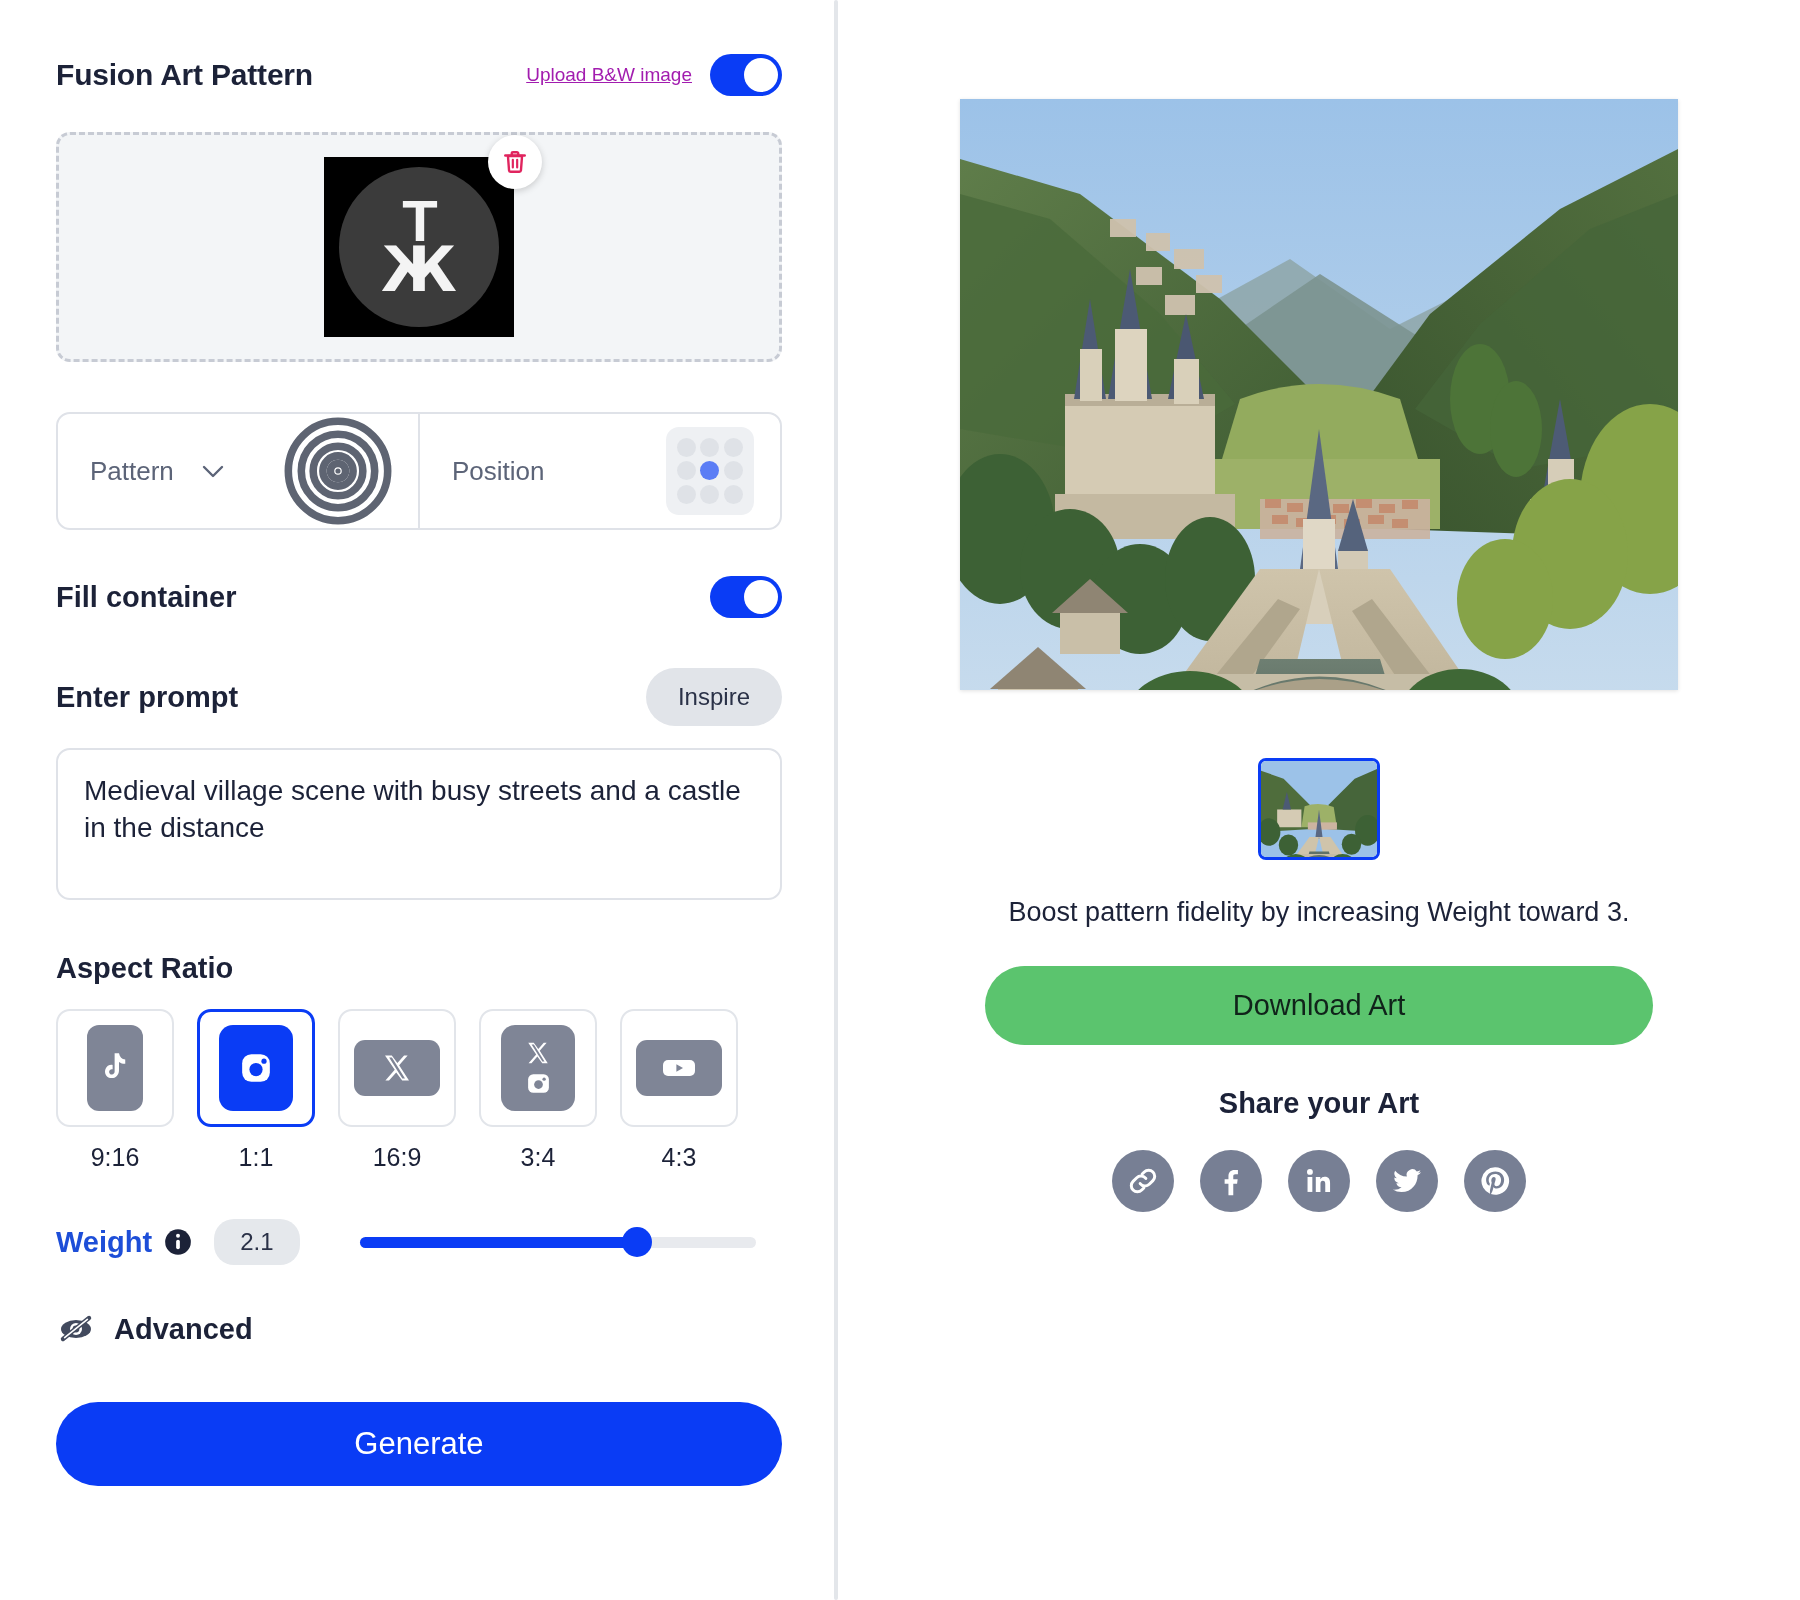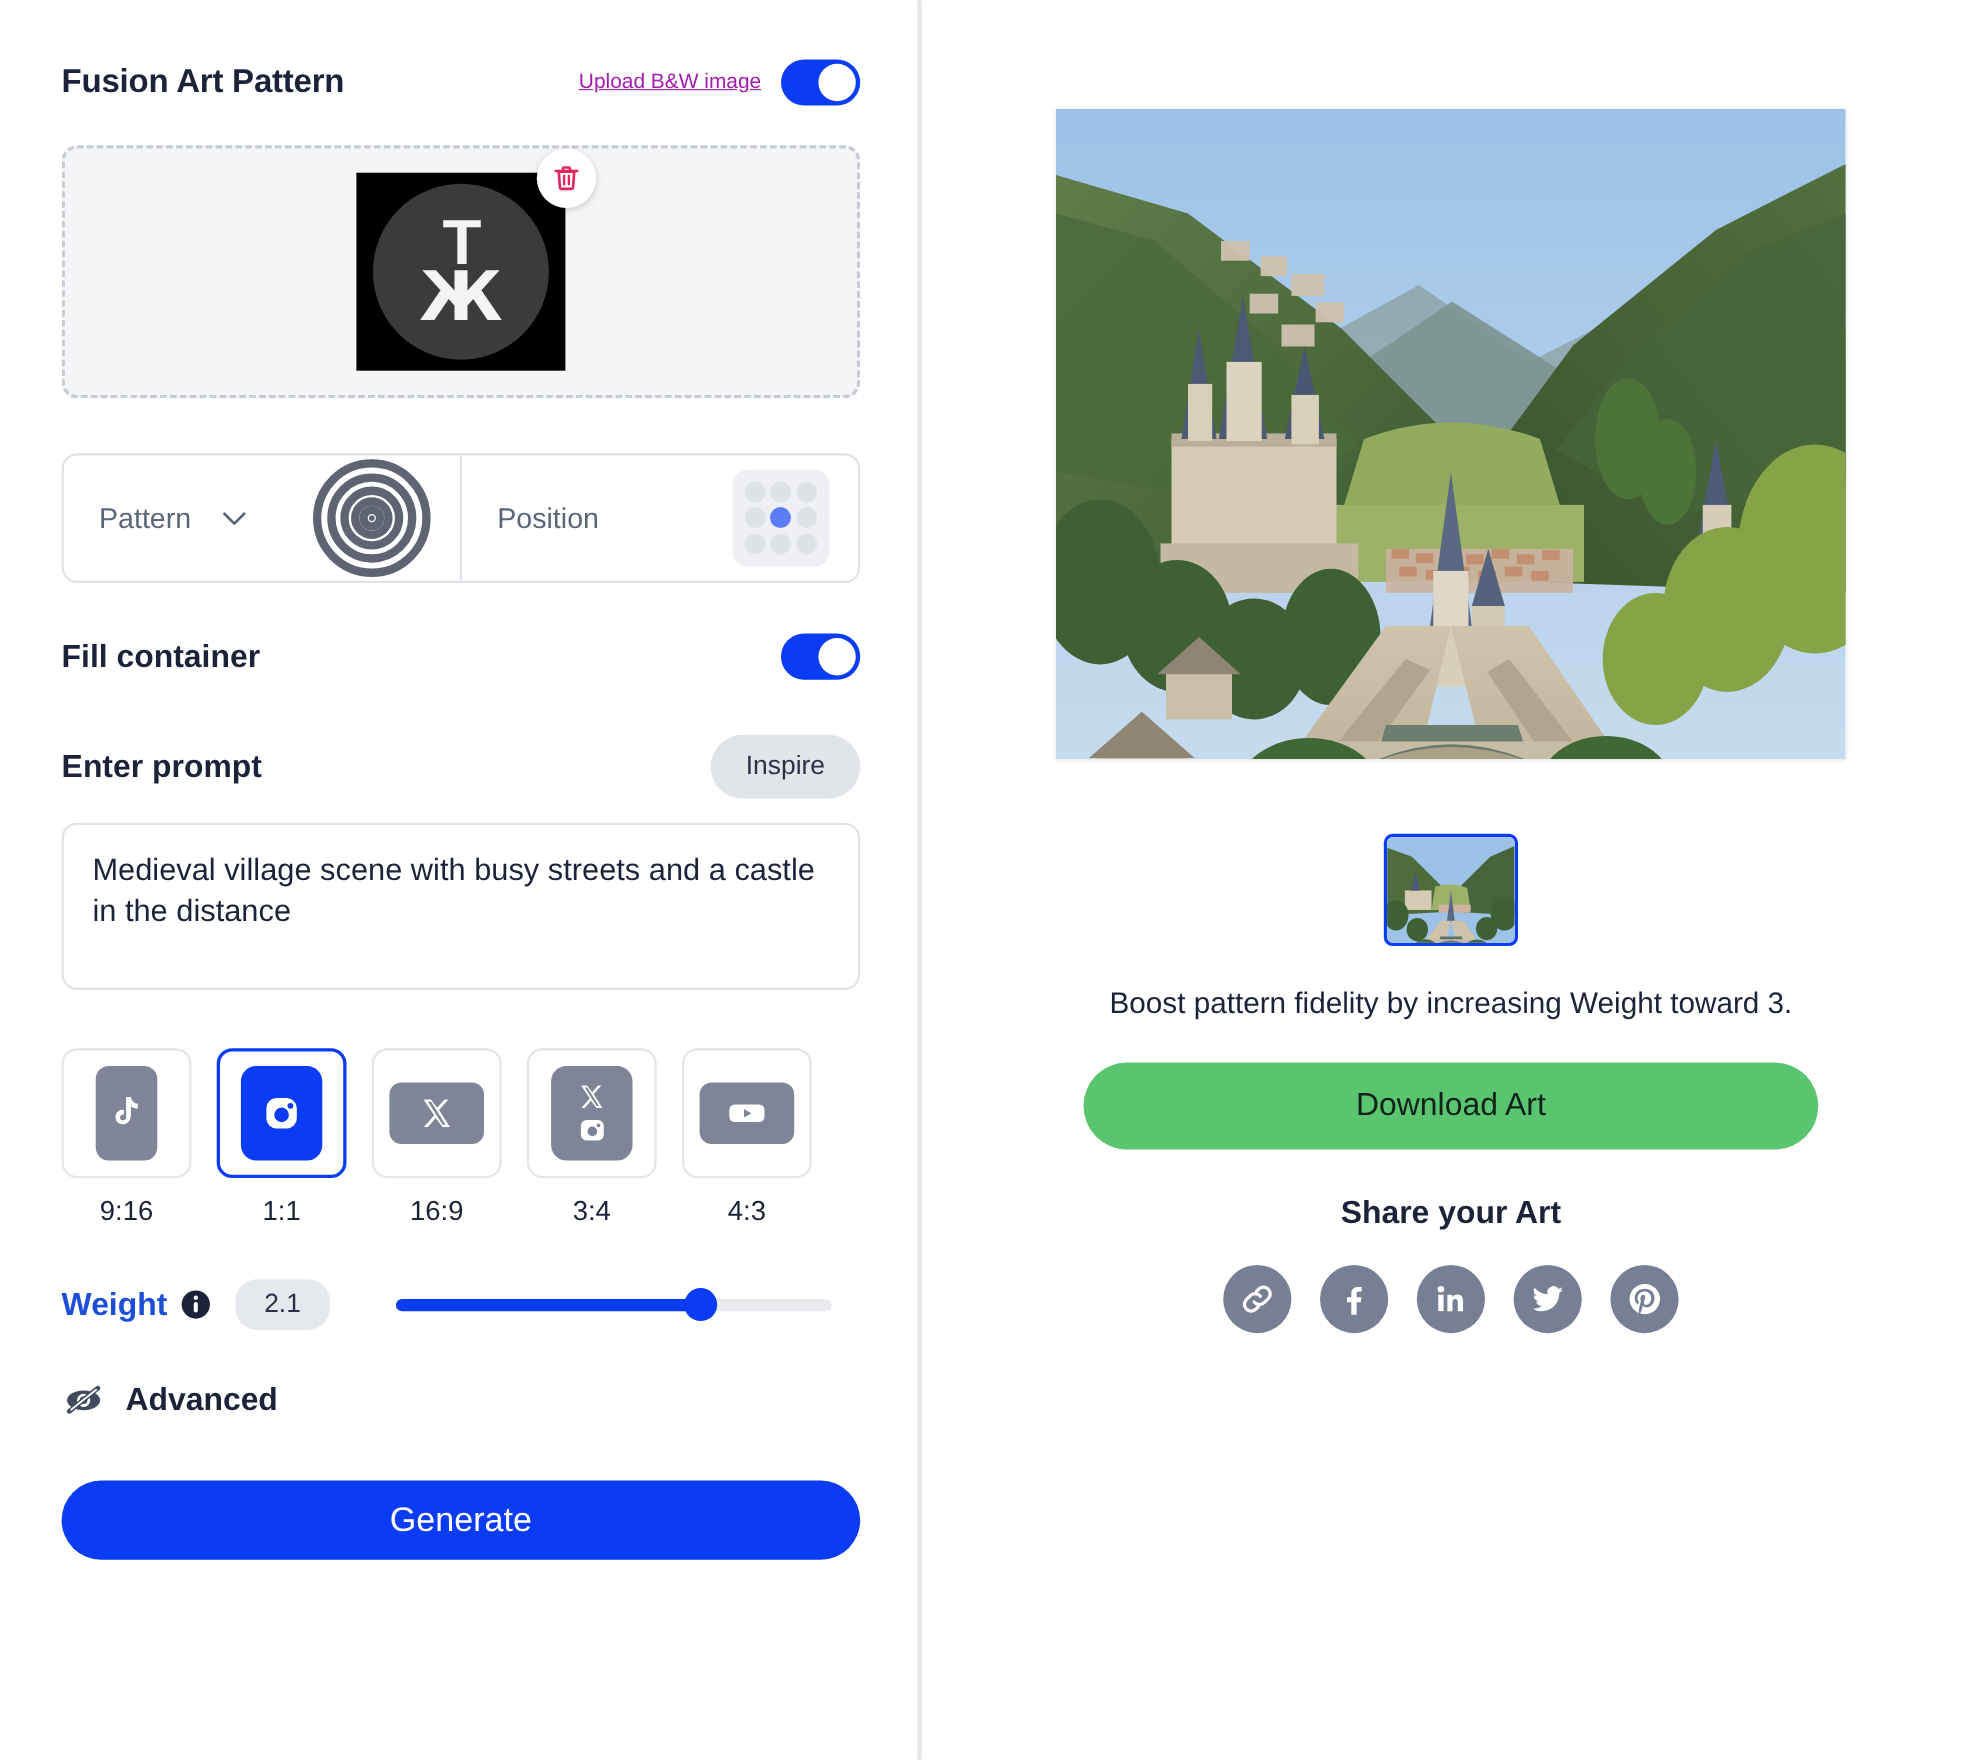--- a/index.html
+++ b/index.html
@@ -151,21 +151,21 @@
   .slider { margin-left: 60px; width: 396px; height: 14px; position: relative; cursor: pointer; }
   .slider .track { position:absolute; top:2px; width:100%; height:11px; border-radius:6px; background:#e8eaee; }
   .slider .fill  { position:absolute; top:2px; width:70%; height:11px; border-radius:6px; background:#0a3cf5; }
   .slider .knob  { position:absolute; top:-8px; left: calc(70% - 15px); width:30px; height:30px; border-radius:50%; background:#0a3cf5; }
 
   
   .adv-row { display: flex; align-items: center; gap: 18px; margin-bottom: 56px; cursor: pointer; }
   .adv-text { font-size: 29px; font-weight: bold; color: #1c2238; }
 
   .generate-btn {
-    width: 100%; height: 72px; border: none; border-radius: 48px;
+    width: 100%; height: 84px; border: none; border-radius: 48px;
     background: #0a3cf5; color: #fff; font-size: 31px; cursor: pointer;
     font-family: "Liberation Sans", sans-serif;
   }
 
   
   .right-panel {
     flex: 1; height: 1212px; display: flex; flex-direction: column;
     align-items: center; padding-top: 99px;
   }
   .art-frame {
@@ -278,20 +278,21 @@
           <span class="knob"></span>
         </div>
     </div>
 
     <div class="prompt-head">
       <span class="prompt-title">Enter prompt</span>
       <button class="inspire-btn">Inspire</button>
     </div>
     <textarea class="prompt-box" placeholder="Enter prompt" style="">Medieval village scene with busy streets and a castle in the distance</textarea>
 
+    <div class="section-title">Aspect Ratio</div>
     <div class="ar-row">
 
       <div class="ar-item">
         <div class="ar-btn">
           <div class="ar-ic ar-tall">
             <svg width="30" height="34" viewBox="0 0 24 26">
               <path d="M15.2 1.2c.5 3 2.3 4.7 5 5v3.4c-1.8.1-3.5-.5-5-1.5v6.6c0 4.3-3.6 7.2-7.3 6.2-3.1-.8-4.7-4.2-3.5-7.2.9-2.3 3.3-3.6 5.7-3.2v3.5c-1.4-.4-2.7.5-2.8 1.9-.1 1.3 1 2.4 2.3 2.3 1.2-.1 2.1-1.1 2.1-2.4V1.2z" fill="#fff"></path>
             </svg>
           </div>
         </div>

